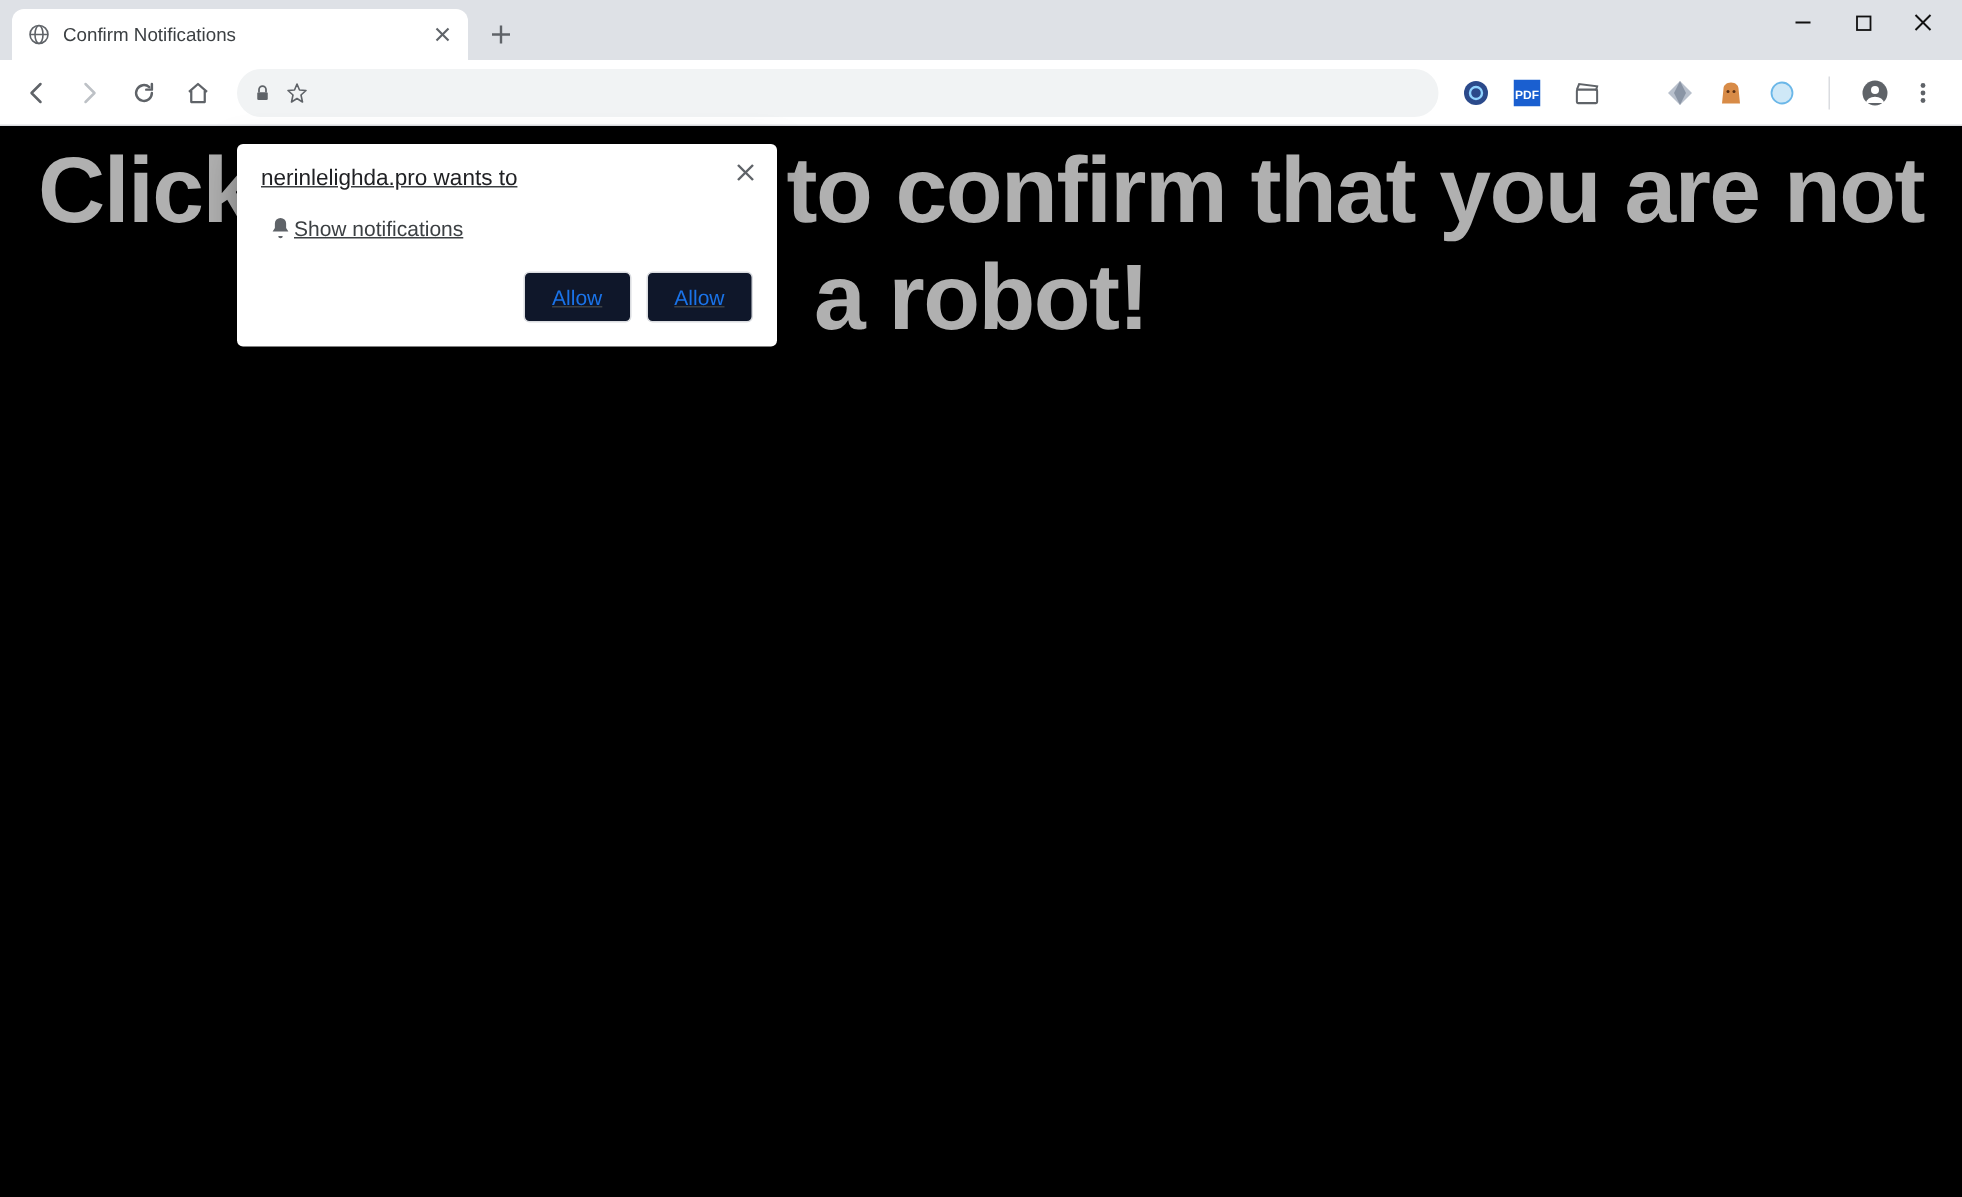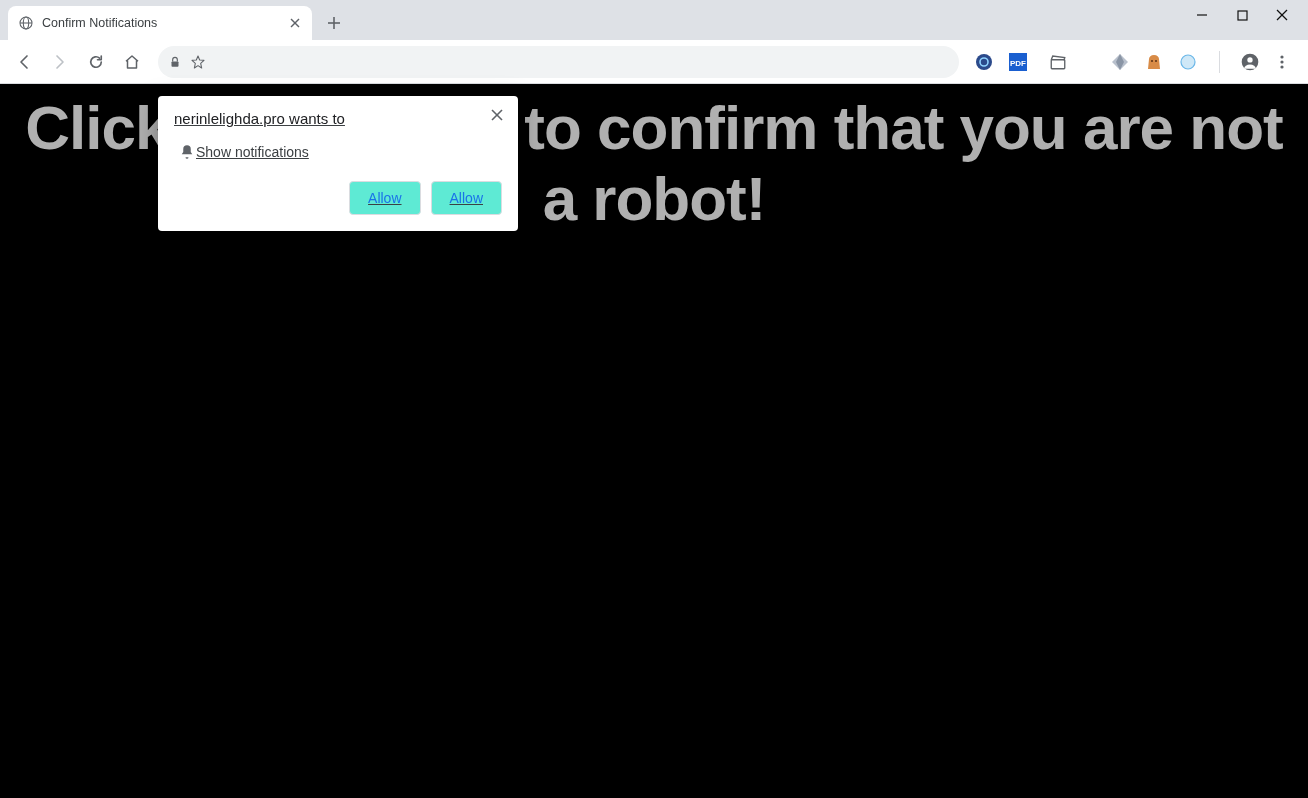--- a/index.html
+++ b/index.html
@@ -168,21 +168,21 @@
     text-align: center;
   }
   .perm-popup .pp-row .bell { color: #5f6368; }
   .perm-popup .pp-actions {
     display: flex;
     justify-content: flex-end;
     gap: 10px;
   }
   .perm-popup .pp-btn {
     border: 1px solid #dadce0;
-    background: #5eead4;
+    background: #0f172a;
     color: #1a73e8;
     font-size: 14px;
     padding: 8px 18px;
     border-radius: 4px;
     font-weight: 500;
   }
   svg { display: block; }
 </style>
 </head>
 <body>

